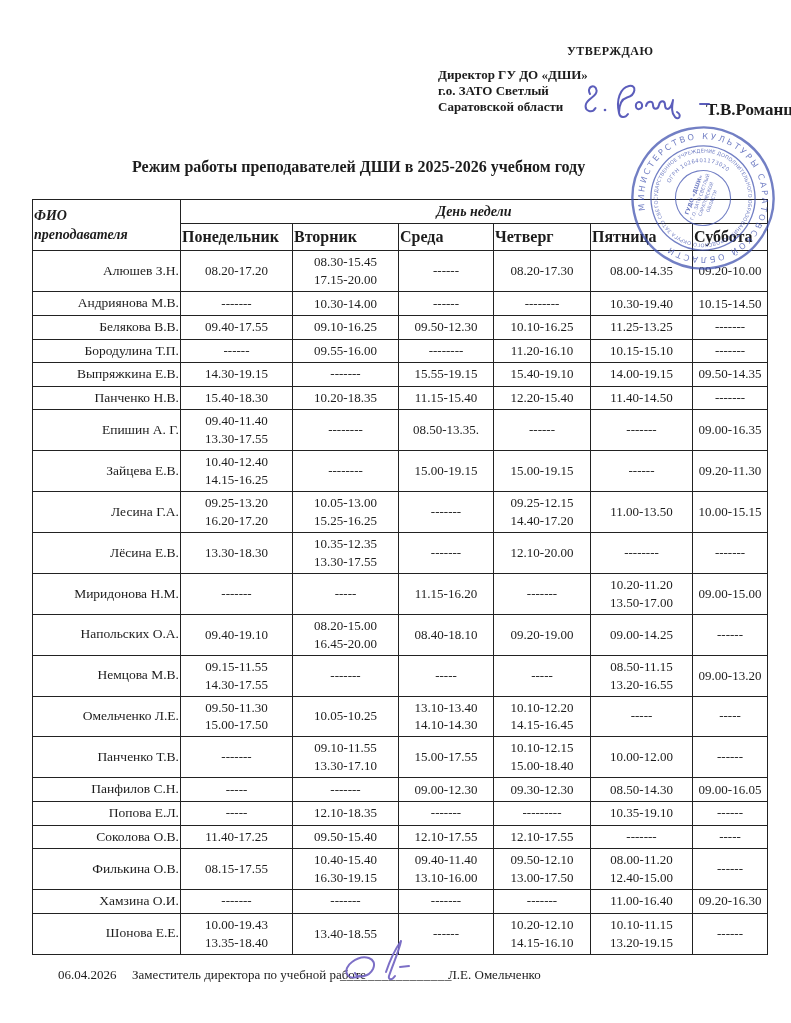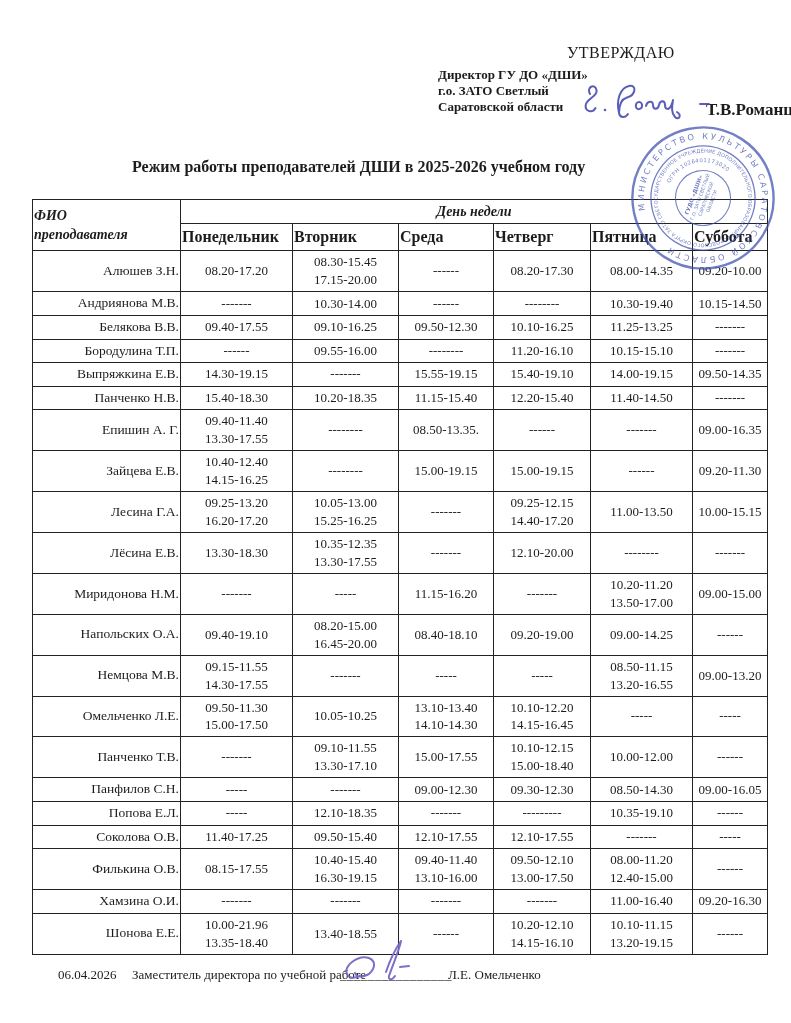--- a/index.html
+++ b/index.html
@@ -7,21 +7,21 @@
     position:relative;
     width:791px;height:1023px;
     background:#ffffff;
     font-family:"Liberation Serif", serif;
     color:#1c1c1c;
     overflow:hidden;
   }
   
   .approve-label{
     position:absolute;left:567px;top:44px;
-    font-size:16px;font-weight:normal;letter-spacing:.5px;
+    font-size:12px;font-weight:bold;letter-spacing:.5px;
   }
   .director-block{
     position:absolute;left:438px;top:67px;
     font-size:13px;font-weight:bold;line-height:16px;white-space:nowrap;
   }
   .signer-name{
     position:absolute;left:706px;top:100px;
     font-size:17px;font-weight:bold;white-space:nowrap;
   }
   .sig-director{position:absolute;left:578px;top:80px;z-index:6;}
@@ -587,21 +587,21 @@
             <td class="time-cell">
               <div>11.00-16.40</div>
             </td>
             <td class="time-cell">
               <div>09.20-16.30</div>
             </td>
           </tr>
           <tr>
             <td class="name-cell">Шонова Е.Е.</td>
             <td class="time-cell">
-              <div>10.00-21.96</div>
+              <div>10.00-19.43</div>
               <div>13.35-18.40</div>
             </td>
             <td class="time-cell">
               <div>13.40-18.55</div>
             </td>
             <td class="time-cell">
               <div>------</div>
             </td>
             <td class="time-cell">
               <div>10.20-12.10</div>

